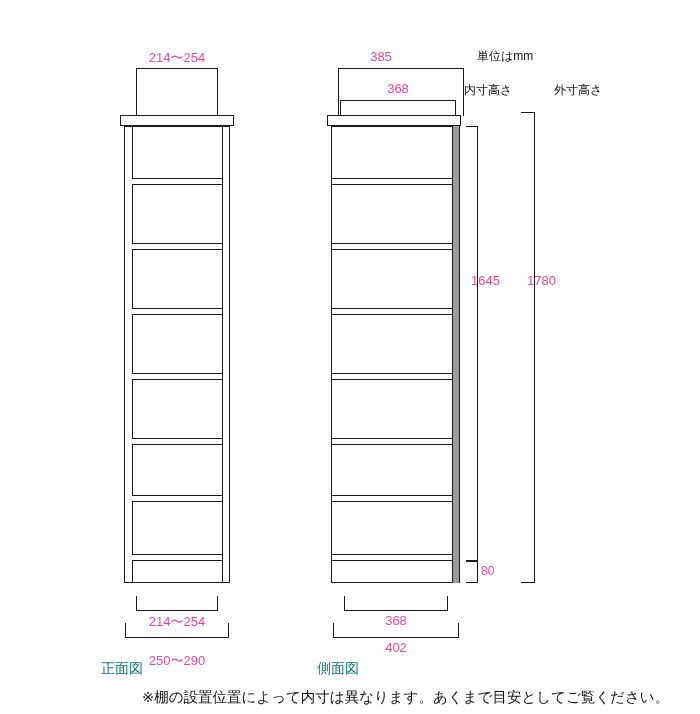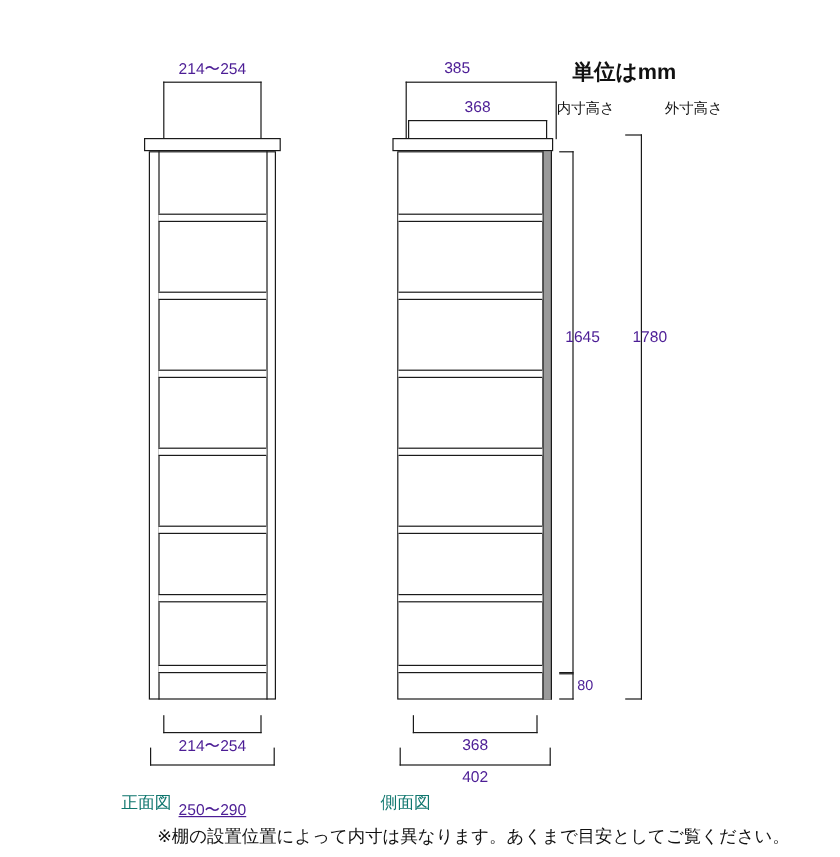--- a/index.html
+++ b/index.html
@@ -22,25 +22,25 @@
   
   .dim-top{position:absolute;box-sizing:border-box;border-top:1.4px solid #1a1a1a;
            border-left:1.4px solid #1a1a1a;border-right:1.4px solid #1a1a1a;}
   
   .dim-bot{position:absolute;box-sizing:border-box;border-bottom:1.4px solid #1a1a1a;
            border-left:1.4px solid #1a1a1a;border-right:1.4px solid #1a1a1a;}
   
   .dim-vert{position:absolute;box-sizing:border-box;border-right:1.4px solid #1a1a1a;
             border-top:1.4px solid #1a1a1a;border-bottom:1.4px solid #1a1a1a;}
 
-  .dimlabel{position:absolute;font-size:13px;color:#4c1d95;white-space:nowrap;}
+  .dimlabel{position:absolute;font-size:13px;color:#ec4899;white-space:nowrap;}
   .dimlabel.ctr{transform:translateX(-50%);}
 
   
-  .hd-bold{position:absolute;font-size:18px;font-weight:bold;white-space:nowrap;}
+  .hd-bold{position:absolute;font-size:12px;font-weight:normal;white-space:nowrap;}
   .hd-sm{position:absolute;font-size:12px;white-space:nowrap;}
   .viewname{position:absolute;font-size:14px;white-space:nowrap;color:#0f766e;}
   .note{position:absolute;font-size:14.5px;white-space:nowrap;color:#111;}
 </style>
 </head>
 <body>
 
 <div class="stage">
 
   <div class="hd-bold" style="left:477px;top:48px;">単位はmm</div>
@@ -62,21 +62,21 @@
   <div class="shelf" style="left:132px;top:308px;width:90px;height:7px;"></div>
   <div class="shelf" style="left:132px;top:373px;width:90px;height:7px;"></div>
   <div class="shelf" style="left:132px;top:438px;width:90px;height:7px;"></div>
   <div class="shelf" style="left:132px;top:495px;width:90px;height:7px;"></div>
   <div class="shelf" style="left:132px;top:554px;width:90px;height:7px;"></div>
 
   <div class="dim-bot" style="left:136px;top:596px;width:82px;height:15px;"></div>
   <div class="dimlabel ctr" style="left:177px;top:613px;">214〜254</div>
 
   <div class="dim-bot" style="left:125px;top:623px;width:104px;height:15px;"></div>
-  <div class="dimlabel ctr" style="left:177px;top:666px;text-decoration:underline;">250〜290</div>
+  <div class="dimlabel ctr" style="left:177px;top:652px;">250〜290</div>
 
   <div class="viewname" style="left:101px;top:660px;">正面図</div>
 
   <div class="dim-top" style="left:338px;top:68px;width:126px;height:48px;"></div>
   <div class="dimlabel ctr" style="left:381px;top:49px;">385</div>
 
   <div class="dim-top" style="left:340px;top:100px;width:116px;height:16px;"></div>
   <div class="dimlabel ctr" style="left:398px;top:81px;">368</div>
 
   <div class="topcap" style="left:327px;top:115px;width:134px;height:11px;"></div>
@@ -103,15 +103,15 @@
 
   <div class="dim-vert" style="left:466px;top:126px;width:12px;height:435px;"></div>
   <div class="dimlabel" style="left:471px;top:273px;">1645</div>
 
   <div class="dim-vert" style="left:466px;top:561px;width:12px;height:22px;"></div>
   <div class="dimlabel" style="left:481px;top:564px;font-size:12px;">80</div>
 
   <div class="dim-vert" style="left:521px;top:112px;width:14px;height:471px;"></div>
   <div class="dimlabel" style="left:527px;top:273px;">1780</div>
 
-  <div class="note" style="left:131px;top:688px;">※棚の設置位置によって内寸は異なります。あくまで目安としてご覧ください。</div>
+  <div class="note" style="left:142px;top:688px;">※棚の設置位置によって内寸は異なります。あくまで目安としてご覧ください。</div>
 
 </div>
 
 </body></html>

